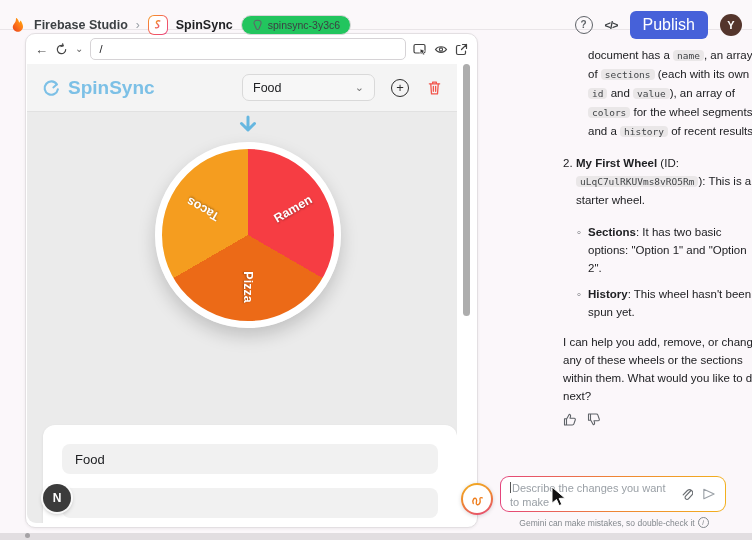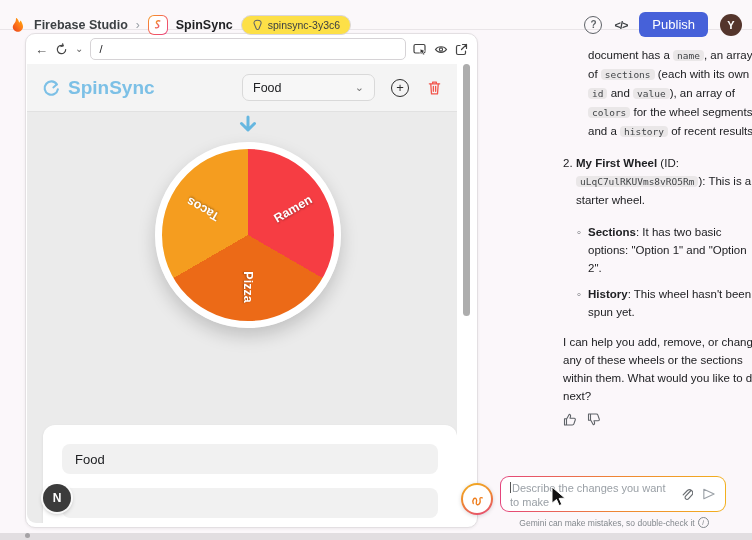--- a/index.html
+++ b/index.html
@@ -12,26 +12,26 @@
           padding:0 10px;box-sizing:border-box;z-index:5;}
   .tb-left,.tb-right{display:flex;align-items:center;margin-top:20px;}
   .tb-left{gap:8px;}
   .tb-right{gap:12px;}
   .brand{font-size:12.5px;font-weight:600;color:#3C4043;}
   .crumb-sep{color:#9AA0A6;font-size:12px;}
   .app-icon{width:20px;height:20px;border-radius:6px;border:1.5px solid transparent;
             background:linear-gradient(#fff,#fff) padding-box,linear-gradient(135deg,#F59E1E,#F4605A,#E9447F) border-box;
             display:flex;align-items:center;justify-content:center;box-sizing:border-box;}
   .app-name{font-size:12.5px;font-weight:700;color:#202124;}
-  .ws-badge{display:flex;align-items:center;gap:5px;border:1px solid #DBD7DA;background:#fde047;
+  .ws-badge{display:flex;align-items:center;gap:5px;border:1px solid #DBD7DA;background:#22c55e;
             border-radius:999px;padding:3px 10px;font-size:10.5px;color:#3C4043;}
   .icon-circle{width:16px;height:16px;border:1.3px solid #5F6368;border-radius:50%;display:flex;
                align-items:center;justify-content:center;font-size:10px;color:#5F6368;font-weight:600;}
   .code-icn{font-size:11px;color:#3C4043;font-weight:600;letter-spacing:-1px;}
-  .publish-btn{background:var(--publish);color:#fff;font-size:13px;font-weight:500;border:none;
+  .publish-btn{background:var(--publish);color:#fff;font-size:16px;font-weight:500;border:none;
                border-radius:6px;padding:5px 13px;cursor:pointer;}
   .avatar{width:22px;height:22px;border-radius:50%;background:var(--avatar-bg);color:#fff;
           display:flex;align-items:center;justify-content:center;font-size:11px;font-weight:600;}
 
   
   .preview-card{position:absolute;left:25px;top:33px;width:453px;height:495px;background:#fff;
                 border:1px solid #E3DFE2;border-radius:10px;box-shadow:0 1px 3px rgba(0,0,0,.06);
                 box-sizing:border-box;z-index:2;}
   .ptoolbar{height:30px;display:flex;align-items:center;gap:7px;padding:0 9px;}
   .nav-glyph{font-size:13px;color:#444;line-height:1;}

